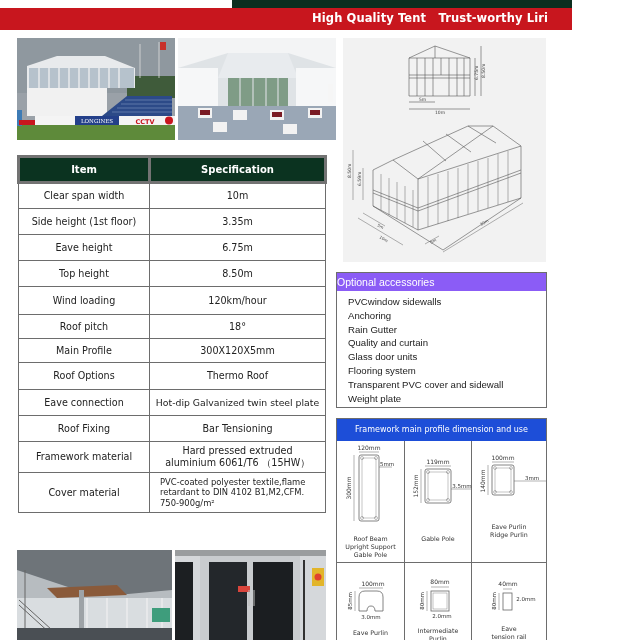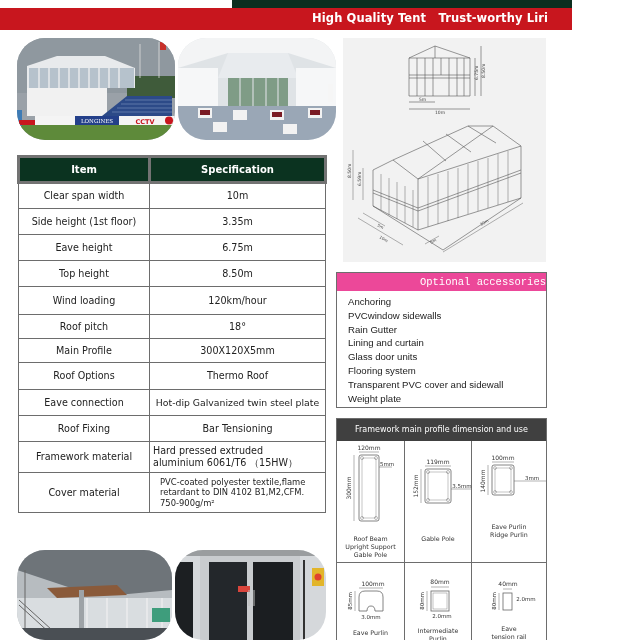--- a/index.html
+++ b/index.html
@@ -3,39 +3,39 @@
 <meta charset="utf-8">
 <style>
   * { box-sizing: border-box; margin: 0; padding: 0; }
   html, body { width: 640px; height: 640px; overflow: hidden; background: #ffffff; }
   body { position: relative; font-family: "DejaVu Sans", sans-serif; color: #222; }
 
   .topbar-dark { position: absolute; left: 232px; top: 0; width: 340px; height: 8px; background: #0b2e1f; }
   .banner { position: absolute; left: 0; top: 8px; width: 572px; height: 22px; background: #c8161e; }
   .banner-text { position: absolute; right: 24px; top: 3px; color: #fff; font-family: "DejaVu Sans", sans-serif; font-weight: bold; font-size: 11.5px; letter-spacing: 0.1px; white-space: pre; }
 
-  .photo { position: absolute; overflow: hidden; border-radius: 28px; }
+  .photo { position: absolute; overflow: hidden; }
   .photo svg { display: block; width: 100%; height: 100%; }
 
   .spec-table { position: absolute; left: 17px; top: 155px; width: 310px; border-collapse: collapse; font-family: "DejaVu Sans", sans-serif; }
   .spec-table th { background: #0b3320; color: #fff; font-size: 10px; font-weight: bold; height: 26px; border: 3px solid #737373; }
   .spec-table td { border: 1px solid #6d6d6d; font-size: 9.6px; text-align: center; color: #222; padding: 0 3px; line-height: 12px; }
   .spec-table td.col-item { width: 131px; }
-  .spec-table td.left { text-align: left; }
+  .spec-table td.left { text-align: center; }
   .spec-table td.small { font-size: 8.4px; text-align: left; padding-left: 10px; line-height: 10.5px; }
 
   .drawing-panel { position: absolute; left: 343px; top: 38px; width: 203px; height: 224px; background: #f2f2f2; }
 
   .acc-box { position: absolute; left: 336px; top: 272px; width: 211px; height: 136px; border: 1px solid #6d6d6d; }
-  .acc-head { background: #ec4899; color: #fff; height: 18px; text-align: right; font-size: 10.5px; line-height: 18px; font-family: Liberation Mono, monospace; }
+  .acc-head { background: #8b5cf6; color: #fff; height: 18px; text-align: left; font-size: 10.5px; line-height: 18px; font-family: Liberation Sans, sans-serif; }
   .acc-list { list-style: none; padding: 4px 0 0 11px; }
   .acc-list li { font-family: "Liberation Sans", sans-serif; font-size: 9.6px; line-height: 13.8px; color: #222; }
 
   .fw-box { position: absolute; left: 336px; top: 418px; width: 211px; height: 222px; border: 1px solid #6d6d6d; border-bottom: none; }
-  .fw-head { background: #404040; color: #fff; height: 22px; text-align: center; font-size: 8px; line-height: 22px; }
+  .fw-head { background: #1d4ed8; color: #fff; height: 22px; text-align: center; font-size: 8px; line-height: 22px; }
   .fw-grid { display: grid; grid-template-columns: 68px 67px 74px; grid-template-rows: 122px 80px; }
   .fw-cell { border-right: 1px solid #6d6d6d; border-bottom: 1px solid #6d6d6d; position: relative; text-align: center; }
   .fw-cell:nth-child(3n) { border-right: none; }
   .fw-cell svg { position: absolute; left: 0; top: 0; }
   .fw-cap { position: absolute; left: 0; right: 0; font-size: 6.3px; line-height: 8px; color: #333; }
 </style>
 </head>
 <body>
 
 <div class="topbar-dark"></div>
@@ -251,24 +251,24 @@
         <div>retardant to DIN 4102 B1,M2,CFM.</div>
         <div>750-900g/m²</div>
       </td>
     </tr>
   </tbody>
 </table>
 
 <div class="acc-box">
   <div class="acc-head">Optional  accessories</div>
   <ul class="acc-list">
+    <li>PVCwindow sidewalls</li>
     <li>Anchoring</li>
-    <li>PVCwindow sidewalls</li>
     <li>Rain Gutter</li>
-    <li>Lining and curtain</li>
+    <li>Quality and curtain</li>
     <li>Glass door units</li>
     <li>Flooring system</li>
     <li>Transparent PVC cover and sidewall</li>
     <li>Weight plate</li>
   </ul>
 </div>
 
 <div class="fw-box">
   <div class="fw-head">Framework main profile dimension and use</div>
   <div class="fw-grid">

